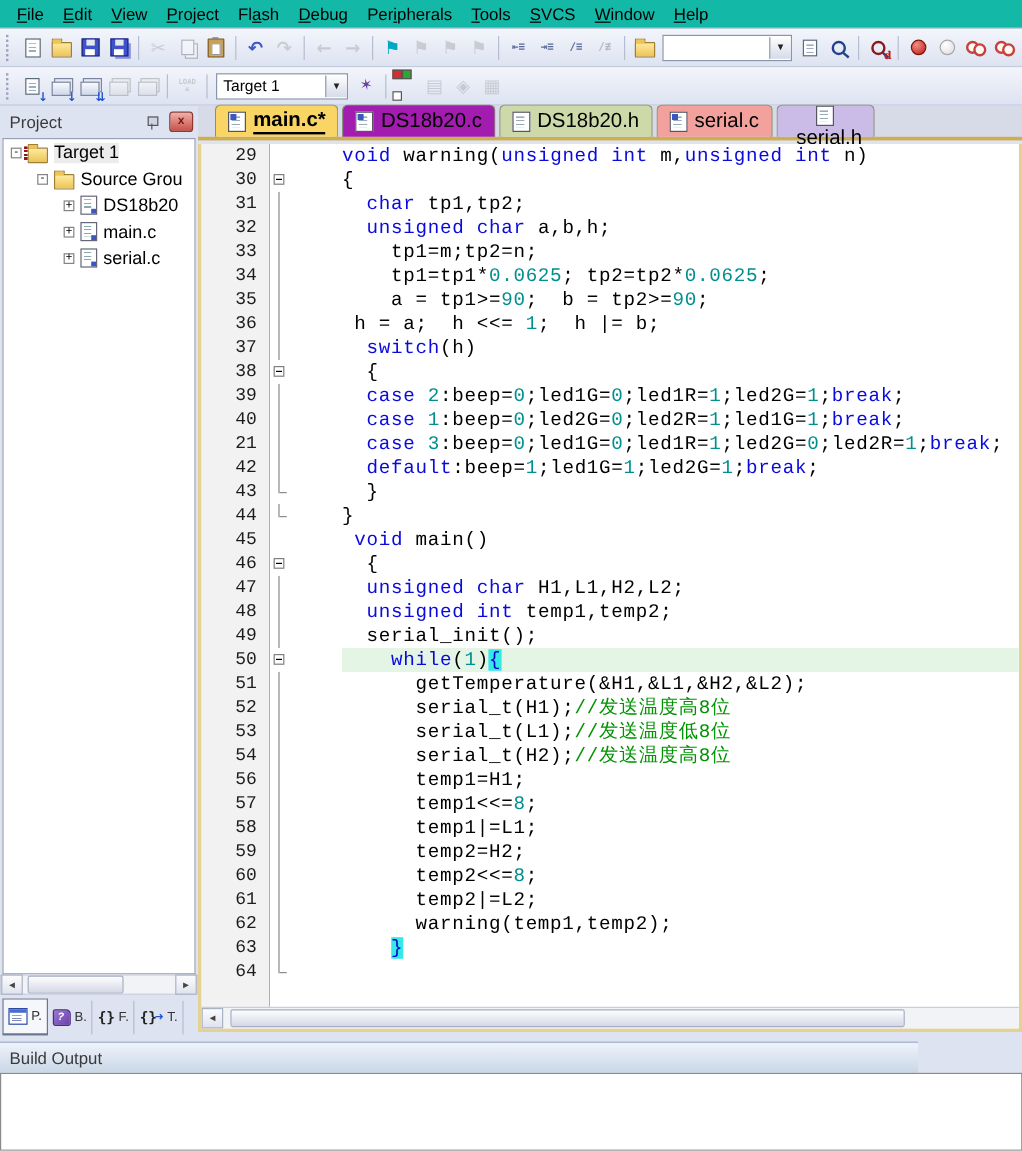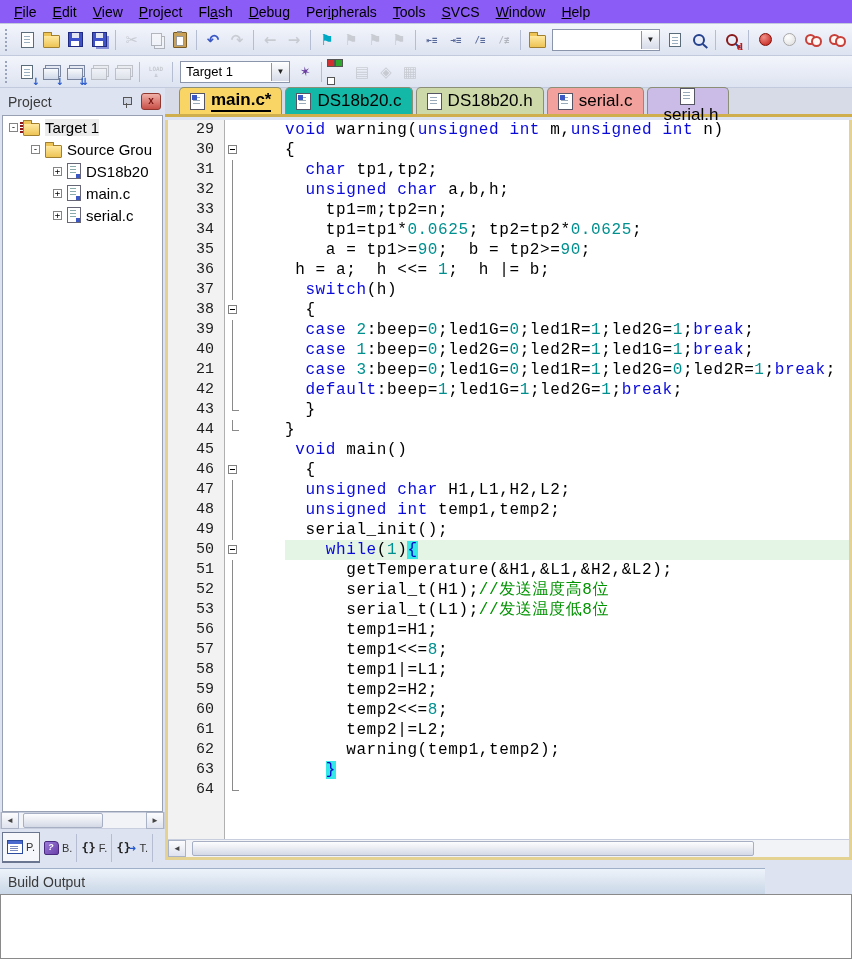--- a/index.html
+++ b/index.html
@@ -1,21 +1,21 @@
 <!DOCTYPE html>
 <html><head>
 <meta charset="utf-8">
 <style>
   html,body{margin:0;padding:0;}
   body{width:852px;height:959px;position:relative;overflow:hidden;
        font-family:"Liberation Sans","DejaVu Sans",sans-serif;background:#dde3f1;}
   .abs{position:absolute;}
 
   
-  .menubar{left:0;top:0;width:852px;height:24px;background:#8b5cf6;border-bottom:1px solid #c2cadd;
+  .menubar{left:0;top:0;width:852px;height:24px;background:#14b8a6;border-bottom:1px solid #c2cadd;
            display:flex;align-items:center;padding-left:6px;box-sizing:border-box;}
   .menuitem{padding:2px 8px;font-size:14px;color:#000;cursor:default;}
   .menuitem u{text-decoration:underline;}
 
   
   .toolbar{left:0;width:852px;height:32px;background:linear-gradient(#f3f5fb,#dde3f1);
            border-bottom:1px solid #c2cadd;display:flex;align-items:center;box-sizing:border-box;
            padding-left:4px;}
   .grip{width:4px;height:22px;margin:0 4px 0 1px;border-left:2px dotted #9aa4bd;}
   .tbi{width:22px;height:22px;display:flex;align-items:center;justify-content:center;margin:0 1px;position:relative;}
@@ -358,21 +358,21 @@
       <span class="tarrow">➜</span>
       <span class="lbl">T.</span>
     </span>
   </div>
 
 <div class="abs tabbar" id="tabbar">
     <div class="etab active" style="background: rgb(248, 213, 101);">
       <i class="e-doc src"></i>
       <span class="elbl">main.c*</span>
     </div>
-    <div class="etab" style="background: #14b8a6; margin-top: 32px;">
+    <div class="etab" style="background: #a21caf; margin-top: 32px;">
       <i class="e-doc src"></i>
       <span class="elbl">DS18b20.c</span>
     </div>
     <div class="etab" style="background: rgb(205, 217, 169);">
       <i class="e-doc"></i>
       <span class="elbl">DS18b20.h</span>
     </div>
     <div class="etab" style="background: rgb(242, 161, 156);">
       <i class="e-doc src"></i>
       <span class="elbl">serial.c</span>
@@ -511,20 +511,25 @@
         <span class="ln">52</span>
         <span class="fm line"></span>
         <span class="ct"><span class="p">      serial_t(H1);</span><span class="c">//发送温度高8位</span></span>
       </div>
       <div class="cline">
         <span class="ln">53</span>
         <span class="fm line"></span>
         <span class="ct"><span class="p">      serial_t(L1);</span><span class="c">//发送温度低8位</span></span>
       </div>
       <div class="cline">
+        <span class="ln">54</span>
+        <span class="fm line"></span>
+        <span class="ct"><span class="p">      serial_t(H2);</span><span class="c">//发送温度高8位</span></span>
+      </div>
+      <div class="cline">
         <span class="ln">56</span>
         <span class="fm line"></span>
         <span class="ct"><span class="p">      temp1=H1;</span></span>
       </div>
       <div class="cline">
         <span class="ln">57</span>
         <span class="fm line"></span>
         <span class="ct"><span class="p">      temp1&lt;&lt;=</span><span class="n">8</span><span class="p">;</span></span>
       </div>
       <div class="cline">

